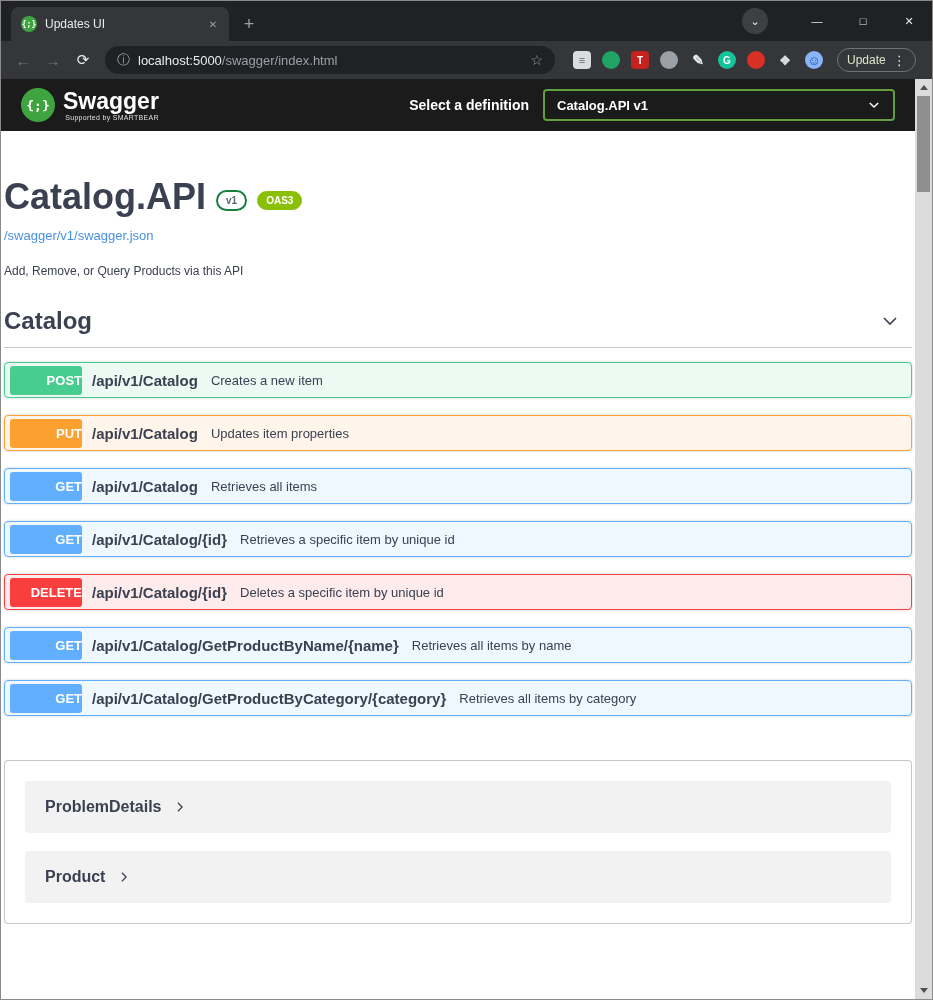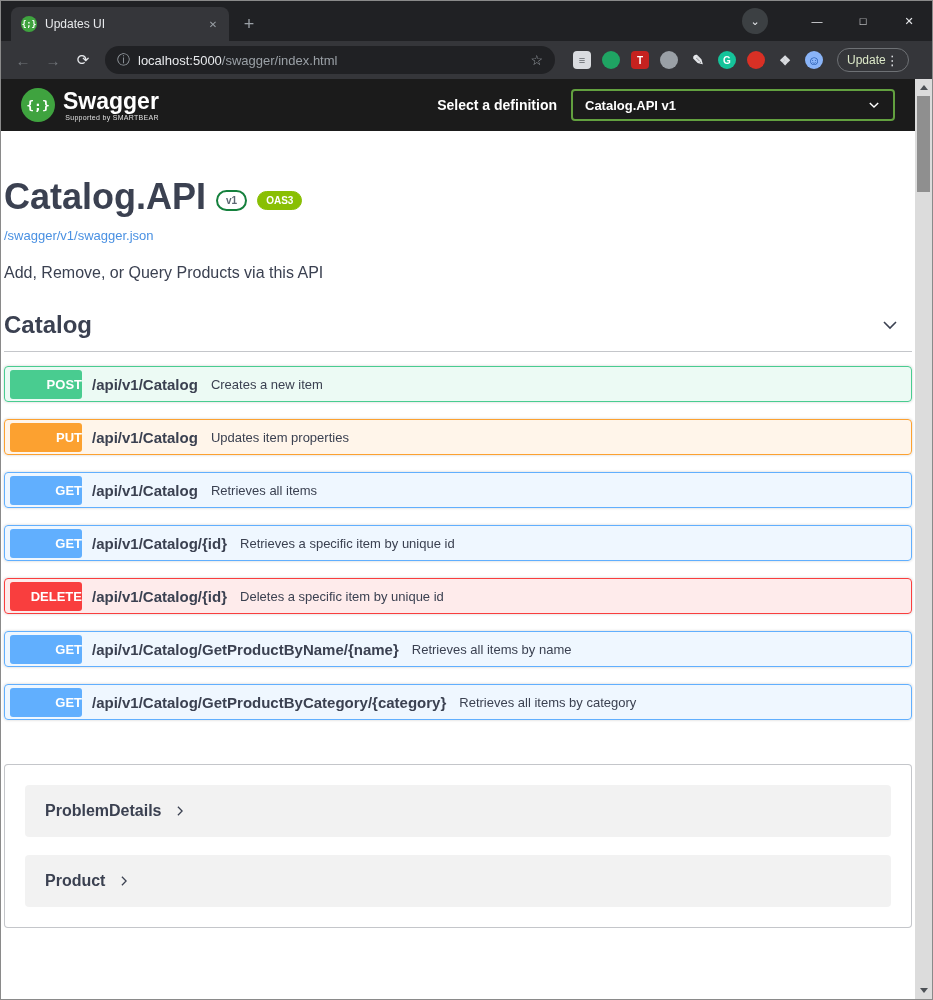--- a/index.html
+++ b/index.html
@@ -36,21 +36,21 @@
   .ext-sq { border-radius:4px; }
   .ext-doc { background:#dadce0; color:#5f6368; font-size:11px; }
   .ext-green { background:#1fa463; }
   .ext-t { background:#c5221f; }
   .ext-gray { background:#9aa0a6; }
   .ext-pen { background:transparent; color:#e8eaed; font-size:14px; }
   .ext-gram { background:#15c39a; }
   .ext-red { background:#d93025; }
   .ext-puzzle { background:transparent; color:#dadce0; font-size:13px; }
   .ext-avatar { background:#8ab4f8; color:#174ea6; font-size:13px; }
-  .update-pill { height:24px; border:1px solid #6e7175; border-radius:12px; display:flex; align-items:center; padding:0 9px; margin-left:12px; }
+  .update-pill { height:24px; border:1px solid #6e7175; border-radius:12px; display:flex; align-items:center; gap:7px; padding:0 9px; margin-left:12px; }
   .update-label { color:#dce8c8; font-size:12px; }
   .kebab { color:#e8eaed; font-size:13px; }
 
   
   .viewport { flex:1; display:flex; min-height:0; }
   .page { width:914px; background:#fff; display:flex; flex-direction:column; overflow:hidden; }
   .scrollbar { width:17px; background:#dcdcdc; display:flex; flex-direction:column; position:relative; flex:0 0 auto; }
   .sb-btn { height:17px; display:flex; align-items:center; justify-content:center; }
   .sb-btn.down { margin-top:auto; }
   .tri-up { width:0; height:0; border-left:4px solid transparent; border-right:4px solid transparent; border-bottom:5px solid #4d5156; }
@@ -59,31 +59,31 @@
 
   
   .swagger-topbar { height:52px; background:#1b1b1b; display:flex; align-items:center; padding:0 20px; flex:0 0 auto; }
   .logo { display:flex; align-items:center; gap:8px; }
   .logo-circle { width:34px; height:34px; border-radius:50%; background:#3fa33f; color:#fff; display:flex; align-items:center; justify-content:center; font-size:13px; font-weight:700; font-family:"DejaVu Sans Mono",monospace; }
   .logo-text-wrap { display:flex; flex-direction:column; }
   .logo-text { color:#fff; font-size:23px; font-weight:700; line-height:23px; }
   .logo-tagline { color:#fff; font-size:7px; letter-spacing:.3px; opacity:.85; align-self:flex-end; margin-top:1px; }
   .def-group { margin-left:auto; display:flex; align-items:center; gap:14px; }
   .def-label { color:#fff; font-size:14px; font-weight:700; }
-  .def-select { width:324px; height:32px; background:#1b1b1b; border:2px solid #62a03f; border-radius:4px; display:flex; align-items:center; padding:0 12px; color:#fff; font-size:13px; font-weight:600; }
+  .def-select { width:352px; height:32px; background:#1b1b1b; border:2px solid #62a03f; border-radius:4px; display:flex; align-items:center; padding:0 12px; color:#fff; font-size:13px; font-weight:600; }
   .def-select .chev-wrap { margin-left:auto; display:flex; }
 
   
   .content { padding:45px 3px 0; flex:1; overflow:hidden; background:#fff; }
   .api-title { font-size:36px; font-weight:700; color:#3b4151; display:flex; align-items:center; gap:10px; }
   .badge { font-size:10px; font-weight:700; border-radius:57px; padding:3px 8px; position:relative; top:3px; }
   .badge-version { color:#5b6672; border:2px solid #15803d; background:#fff; }
   .badge-oas { color:#fff; background:#89bf04; border:1px solid #89bf04; }
   .spec-link { display:inline-block; margin-top:10px; font-size:13px; color:#4990e2; text-decoration:none; }
-  .api-desc { margin-top:20px; font-size:16px; color:#3b4151; }
+  .api-desc { margin-top:20px; font-size:12px; color:#3b4151; }
 
   .tag-header { margin-top:23px; display:flex; align-items:center; justify-content:space-between; border-bottom:1px solid rgba(59,65,81,.3); padding:6px 12px 12px 0; cursor:pointer; }
   .tag-title { font-size:24px; font-weight:700; color:#3b4151; }
 
   .ops { margin-top:14px; }
   .opblock { height:36px; border-radius:4px; box-shadow:0 0 3px rgba(0,0,0,.19); margin-bottom:17px; display:flex; align-items:center; gap:10px; padding:0 10px 0 5px; border:1px solid; cursor:pointer; }
   .method { min-width:72px; text-align:right; padding:7px 0; border-radius:3px; color:#fff; font-weight:700; font-size:13px; }
   .path { font-family:Liberation Sans, sans-serif; font-weight:700; font-size:15px; color:#3b4151; }
   .summary { font-size:13px; color:#3b4151; margin-left:3px; }
   .op-post   { border-color:#49cc90; background:rgba(73,204,144,.1); }  .op-post .method   { background:#49cc90; }

